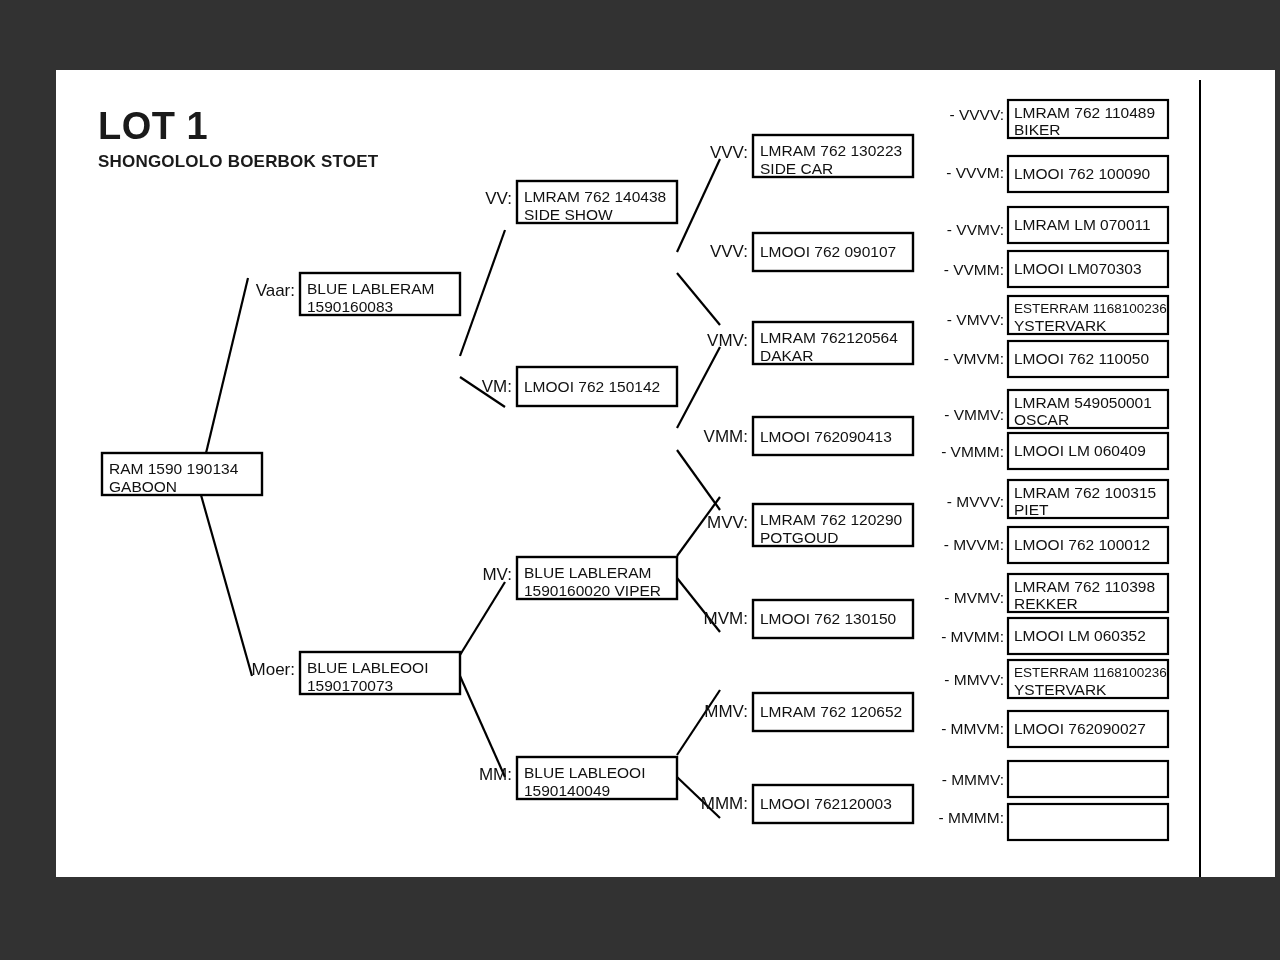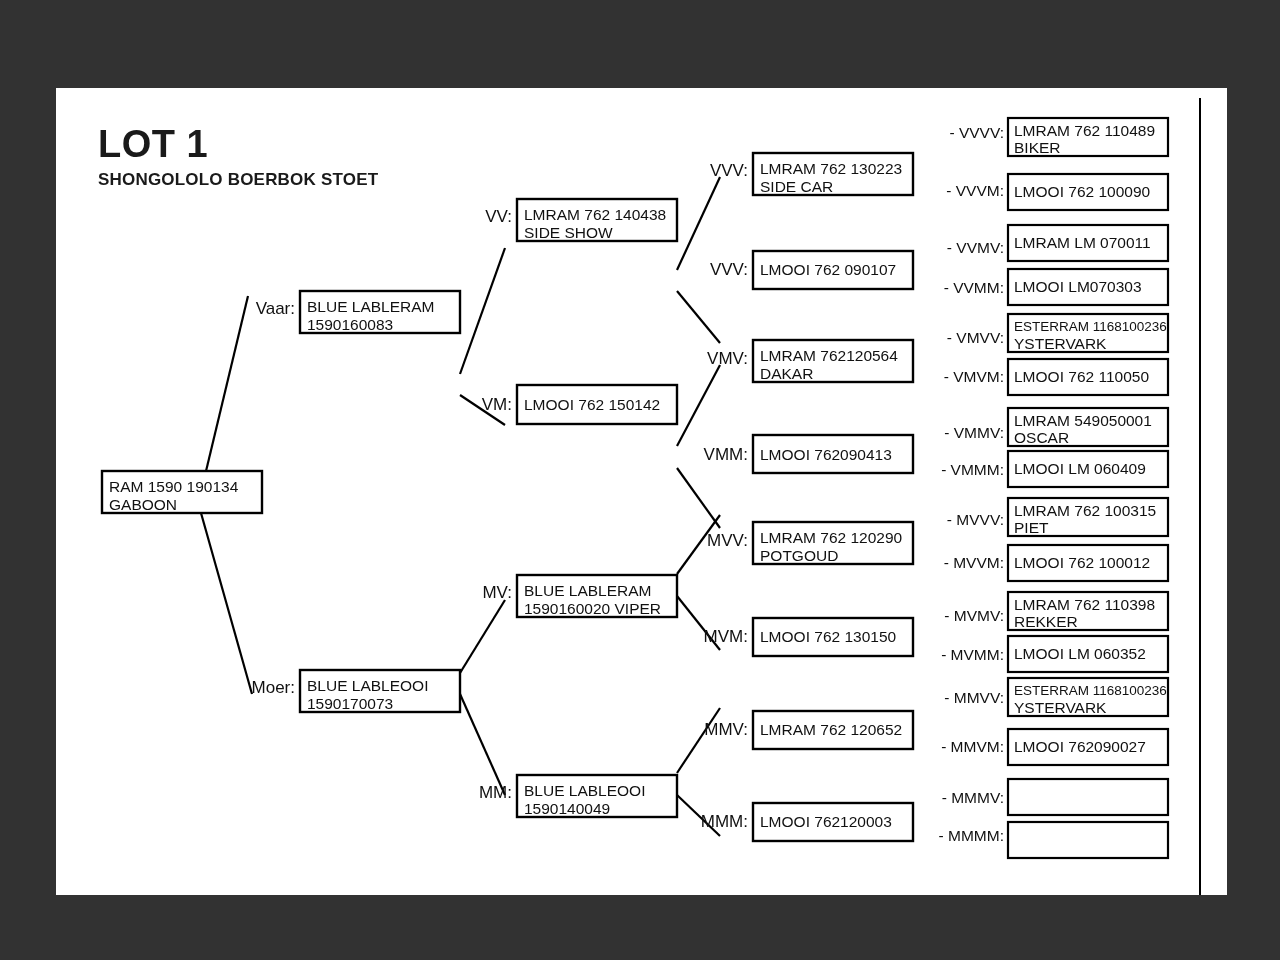--- a/index.html
+++ b/index.html
@@ -14,24 +14,25 @@
   }
   #screen {
     position: relative;
     width: 1280px;
     height: 960px;
     background: #323232;
   }
   #page {
     position: absolute;
     left: 56px;
-    top: 88px;
+    top: 70px;
     width: 1171px;
     height: 807px;
     background: #ffffff;
+    padding-left: 48px;
   }
   #chart-svg {
     position: absolute;
     left: 0;
     top: 0;
     display: block;
   }
   .title-main {
     font-size: 38px;
     font-weight: bold;

